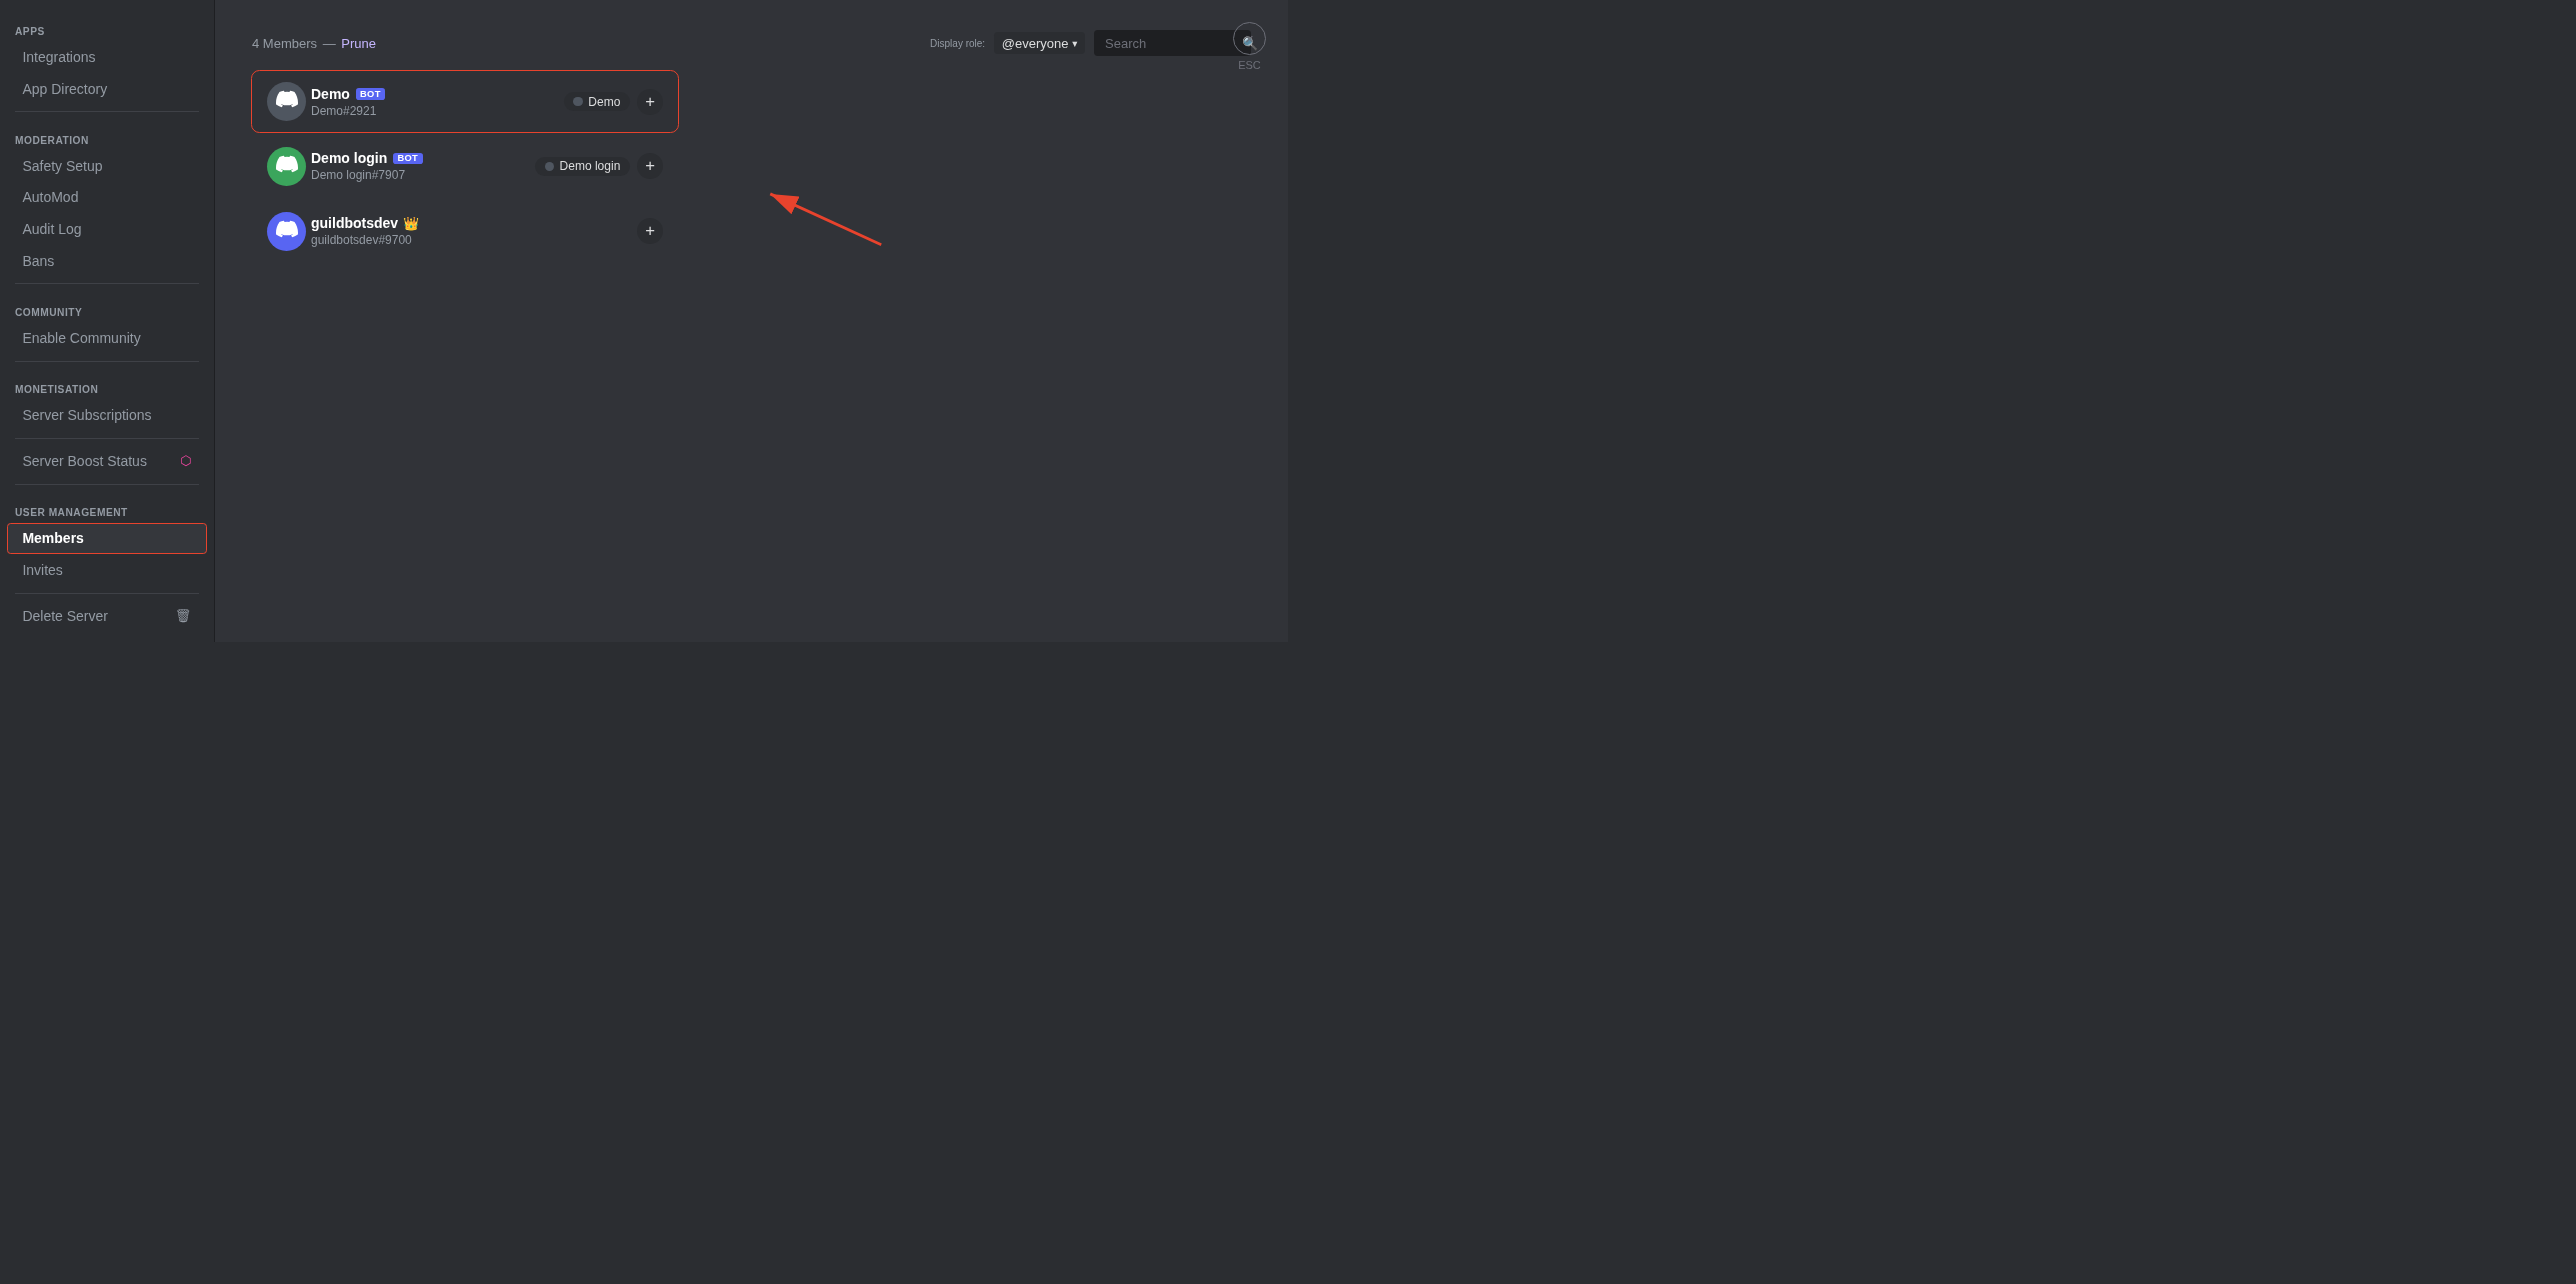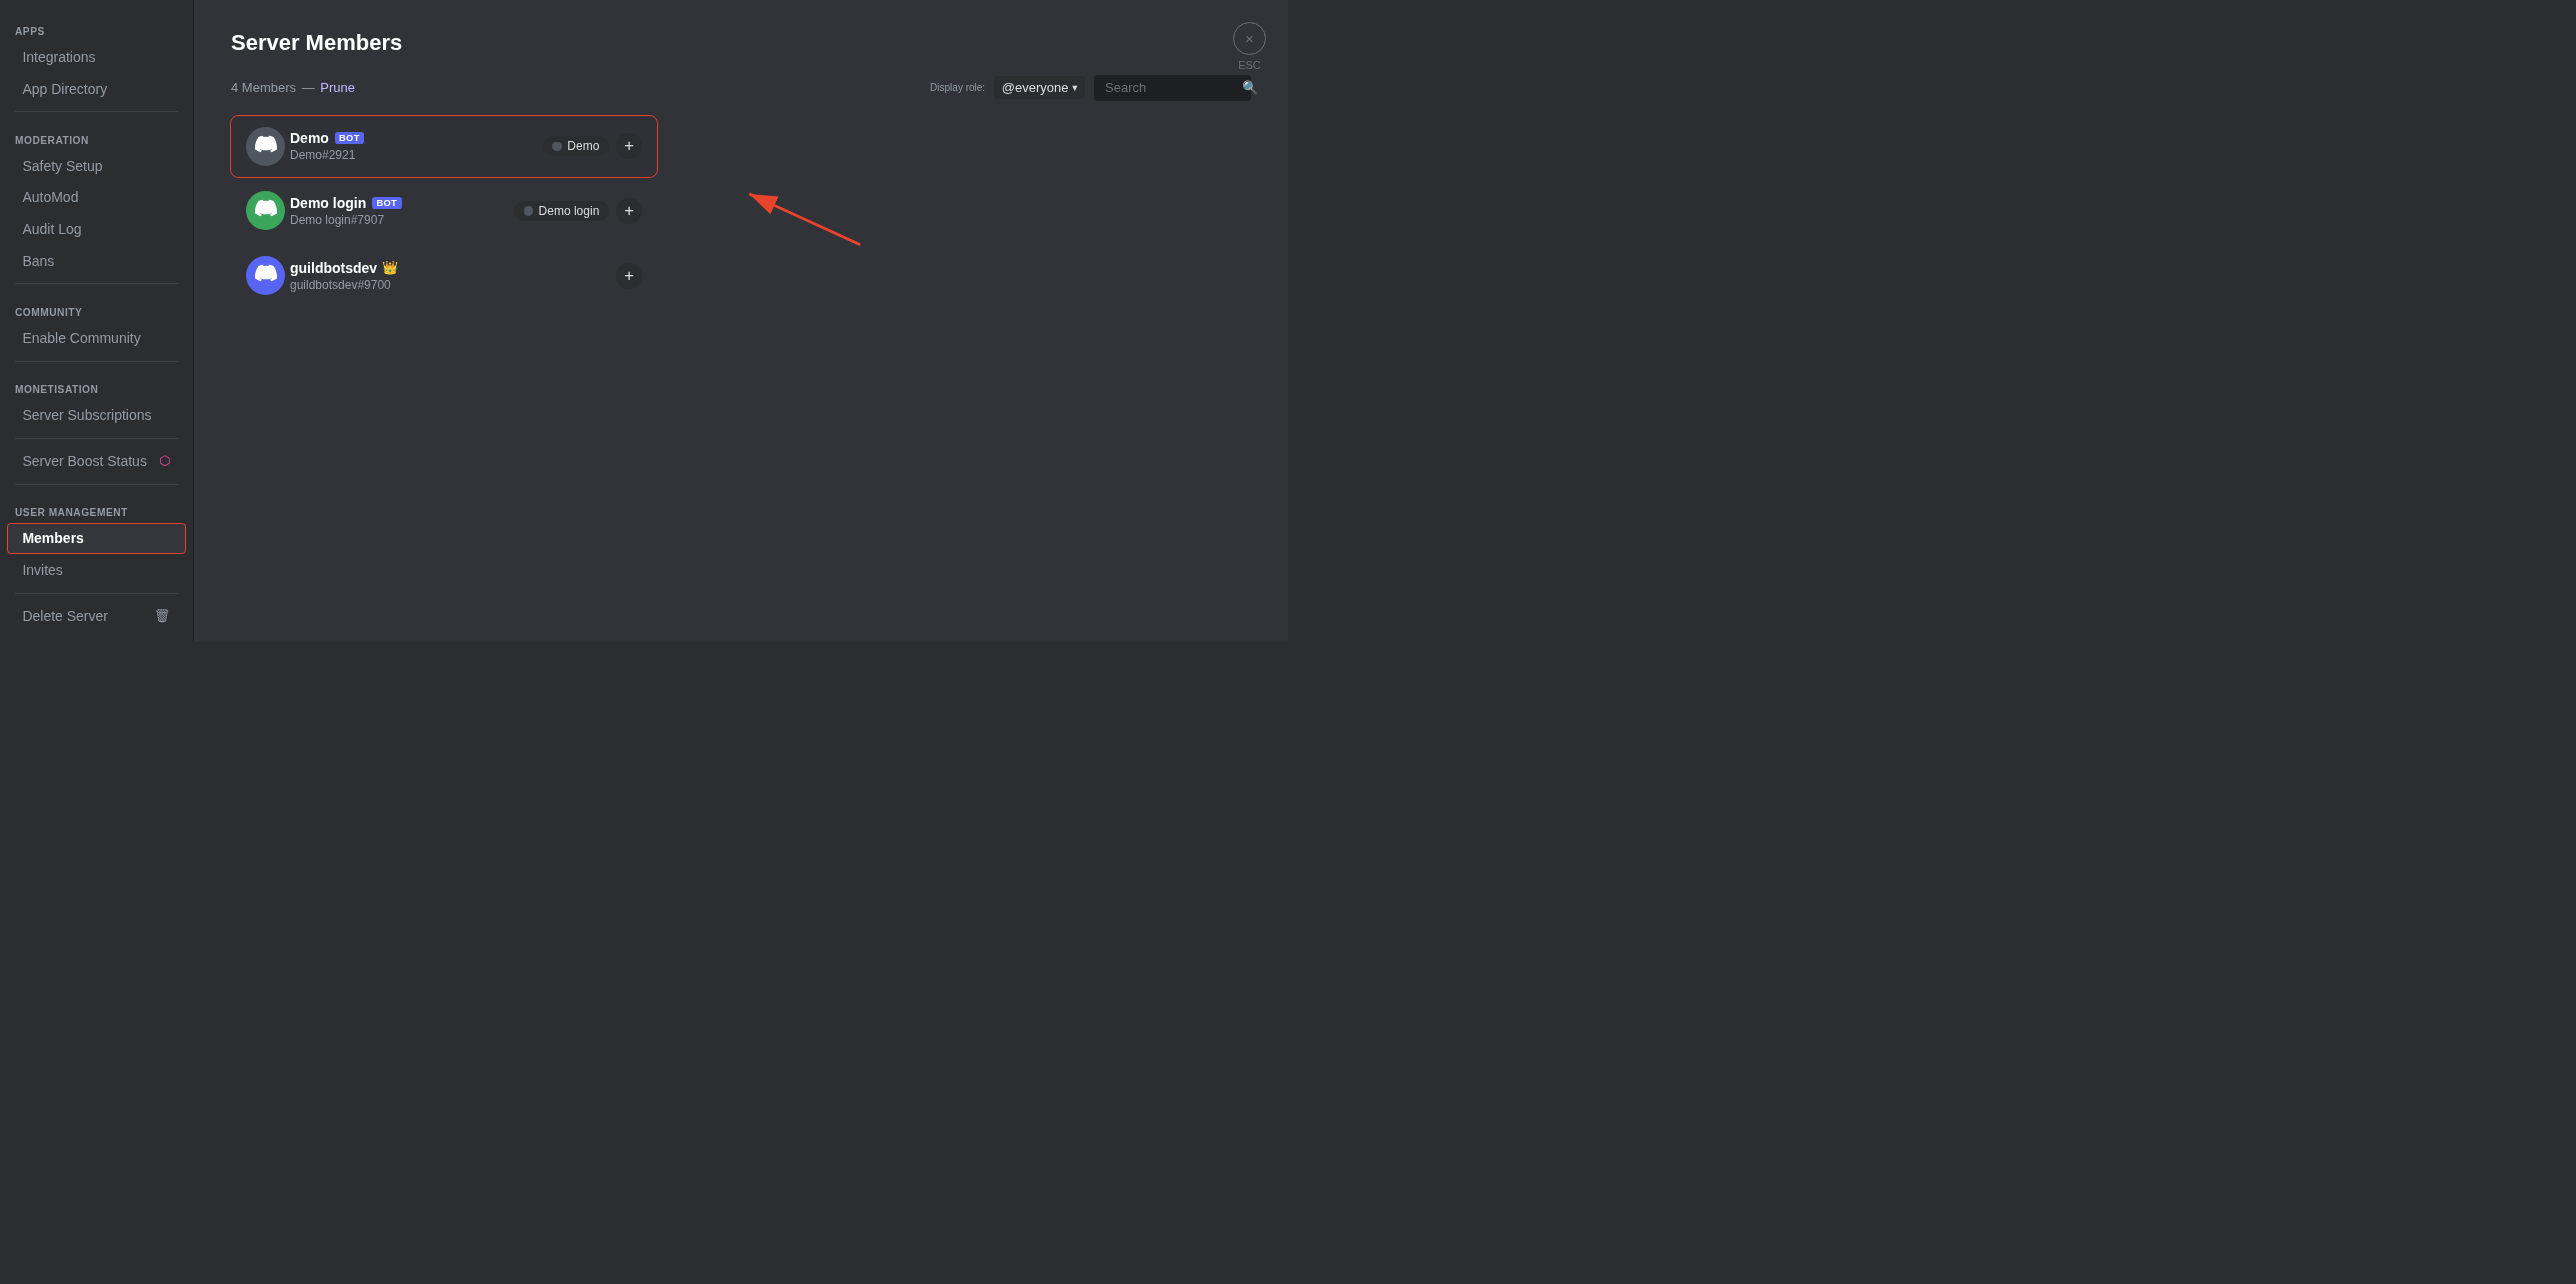--- a/index.html
+++ b/index.html
@@ -8,21 +8,21 @@
       font-family: 'Segoe UI', Arial, sans-serif;
       color: #dcddde;
       width: 1288px;
       height: 642px;
       overflow: hidden;
       display: flex;
     }
 
     
     .sidebar {
-      width: 194px;
+      width: 215px;
       background: #2b2d31;
       height: 100%;
       overflow-y: auto;
       padding: 11px 0;
       flex-shrink: 0;
       border-right: 0.9px solid #1e1f22;
     }
     .sidebar::-webkit-scrollbar { width: 3.7px; }
     .sidebar::-webkit-scrollbar-thumb { background: #1a1b1e; border-radius: 1.9px; }
 
@@ -332,21 +332,20 @@
   </div>
   <div class="sidebar-divider"></div>
 
   <div class="sidebar-item">
     <span>Delete Server</span>
     <span class="sidebar-item-trash">🗑</span>
   </div>
 </div>
 
 <div class="main-content">
-  <h1 class="page-title">Server Members</h1>
 
   <div class="members-header">
     <div class="members-count">
       <span>4 Members</span>
       <span>—</span>
       <span class="prune-link">Prune</span>
     </div>
     <div class="members-header-right">
       <span class="display-role-label">Display role:</span>
       <div class="role-selector">

